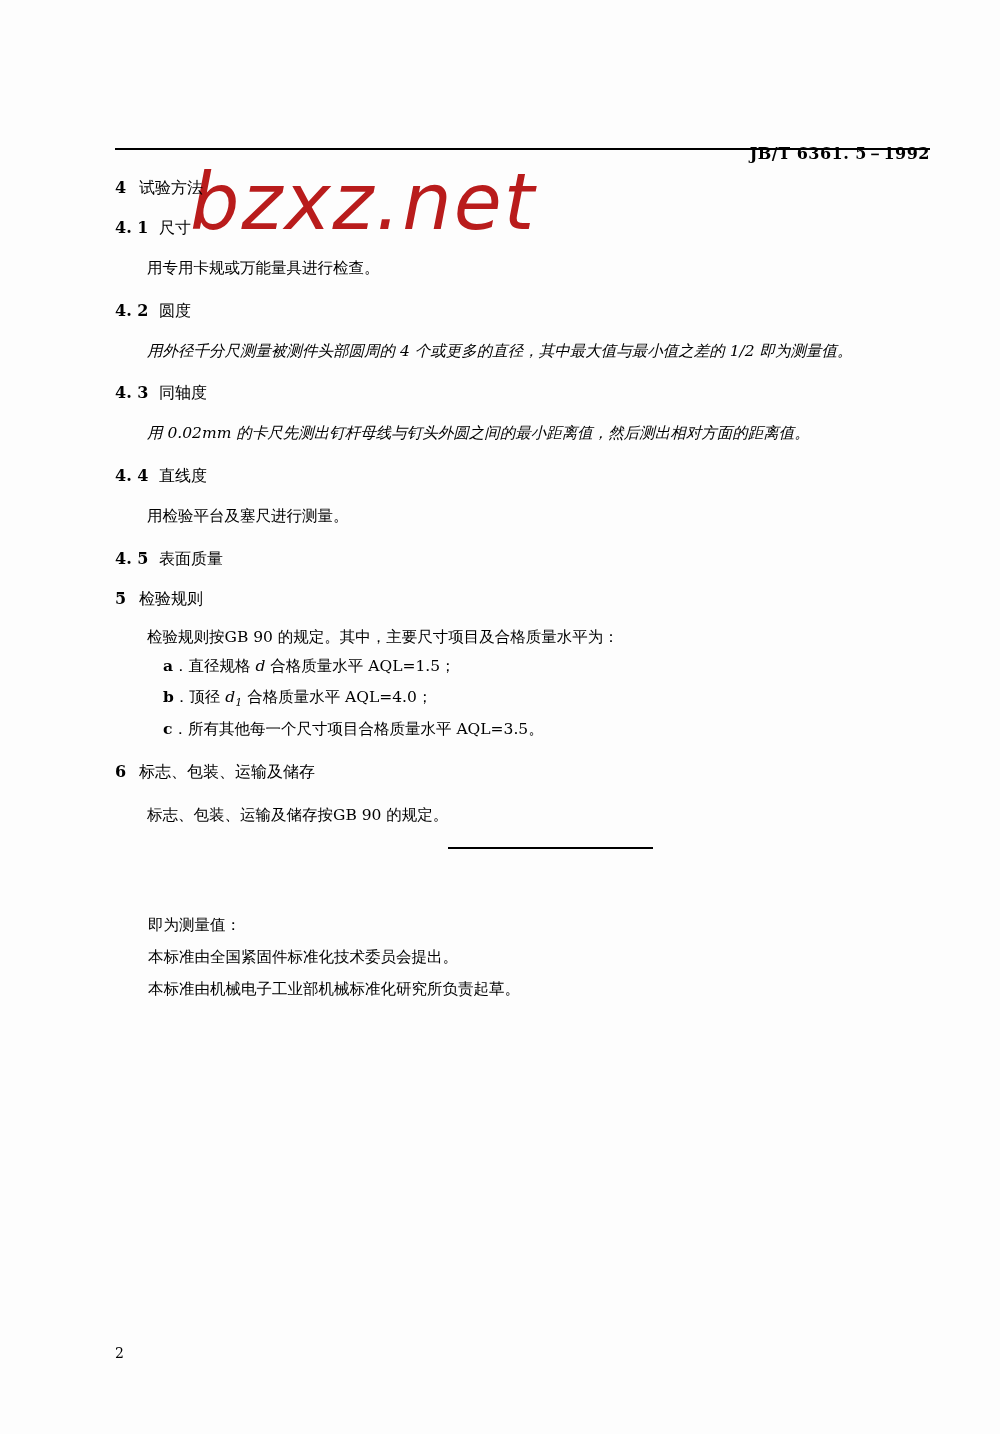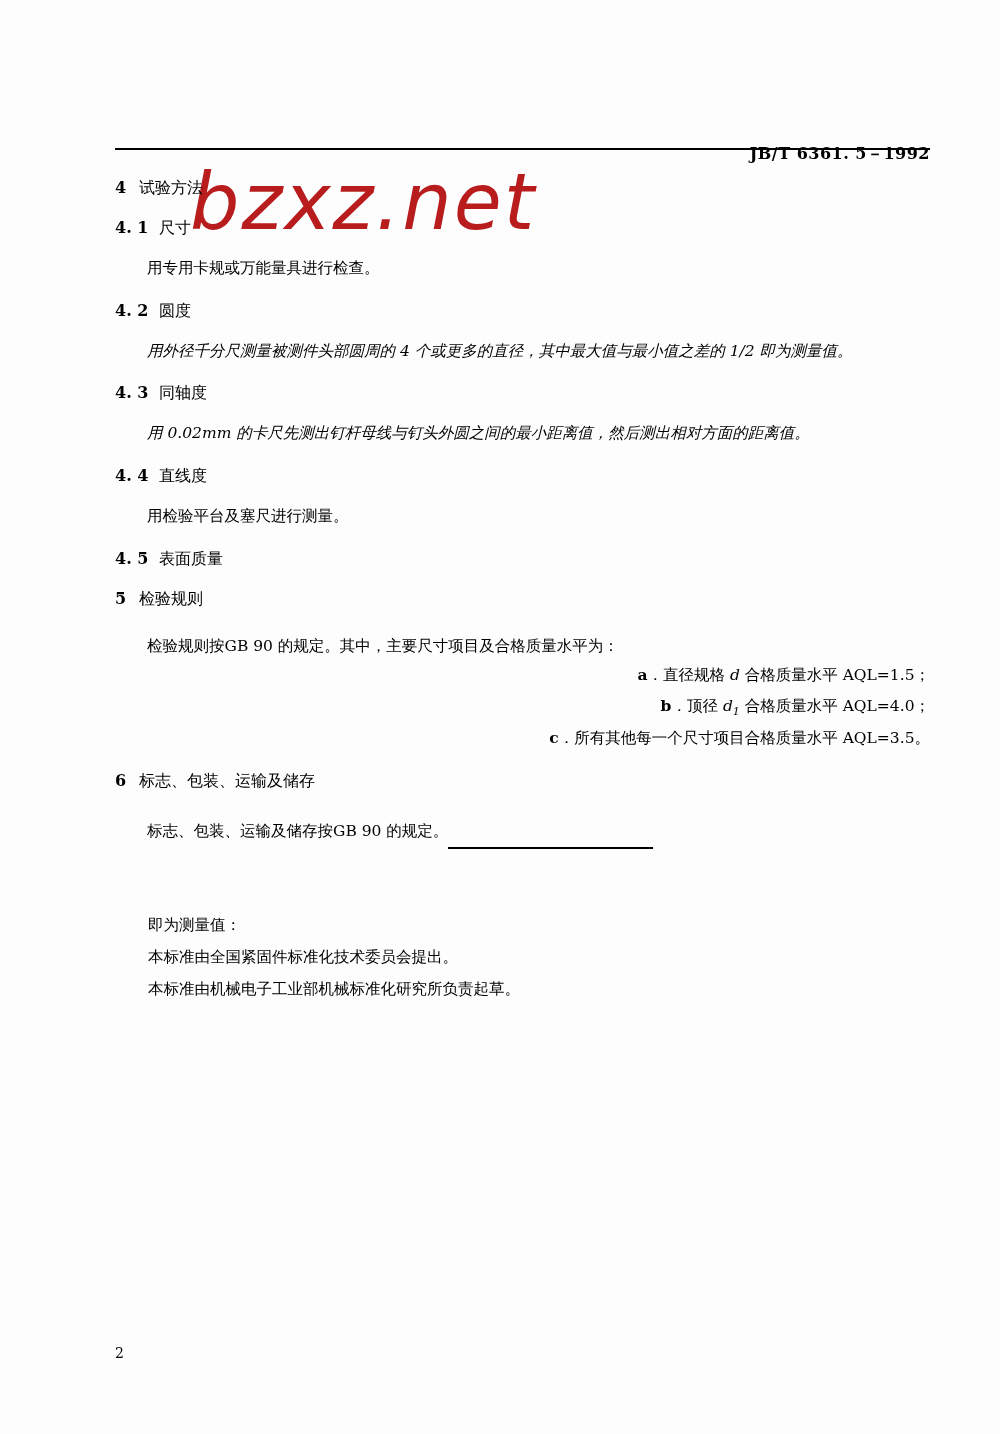--- a/index.html
+++ b/index.html
@@ -83,21 +83,20 @@
   }
   .para.wide {
     text-align: justify;
     text-justify: inter-ideograph;
     font-style: italic;
   }
   .list-item {
     font-size: 15.5px;
     line-height: 1.9;
     text-indent: 48px;
-    text-align: right;
   }
   .list-label {
     font-weight: bold;
   }
   .italic {
     font-style: italic;
     font-family: "DejaVu Serif", "Liberation Serif", serif;
   }
   .sub {
     font-size: 11px;
@@ -164,38 +163,38 @@
     </div>
     <div class="para">用检验平台及塞尺进行测量。</div>
 
     <div class="sec">
       <span class="sec-num n2">4. 5</span><span>表面质量</span>
     </div>
 
     <div class="sec">
       <span class="sec-num n1">5</span><span>检验规则</span>
     </div>
-    <div class="para" style="margin-top:21px">检验规则按GB 90 的规定。其中，主要尺寸项目及合格质量水平为：</div>
+    <div class="para" style="margin-top:12px">检验规则按GB 90 的规定。其中，主要尺寸项目及合格质量水平为：</div>
 
     <div class="list-item">
       <span class="list-label">a</span><span>．直径规格 </span><span class="italic">d</span><span> 合格质量水平 AQL=1.5；</span>
     </div>
 
     <div class="list-item">
       <span class="list-label">b</span><span>．顶径 </span><span class="italic">d</span><span class="sub">1</span><span> 合格质量水平 AQL=4.0；</span>
     </div>
 
     <div class="list-item">
       <span class="list-label">c</span><span>．所有其他每一个尺寸项目合格质量水平 AQL=3.5。</span>
     </div>
 
     <div class="sec">
       <span class="sec-num n1">6</span><span>标志、包装、运输及储存</span>
     </div>
-    <div class="para" style="margin-top:24px">标志、包装、运输及储存按GB 90 的规定。</div>
+    <div class="para" style="margin-top:17px">标志、包装、运输及储存按GB 90 的规定。</div>
 
   </div>
 
   <div class="divider"></div>
 
   <div class="appendix">
     <div>即为测量值：</div>
     <div>本标准由全国紧固件标准化技术委员会提出。</div>
     <div>本标准由机械电子工业部机械标准化研究所负责起草。</div>
   </div>

